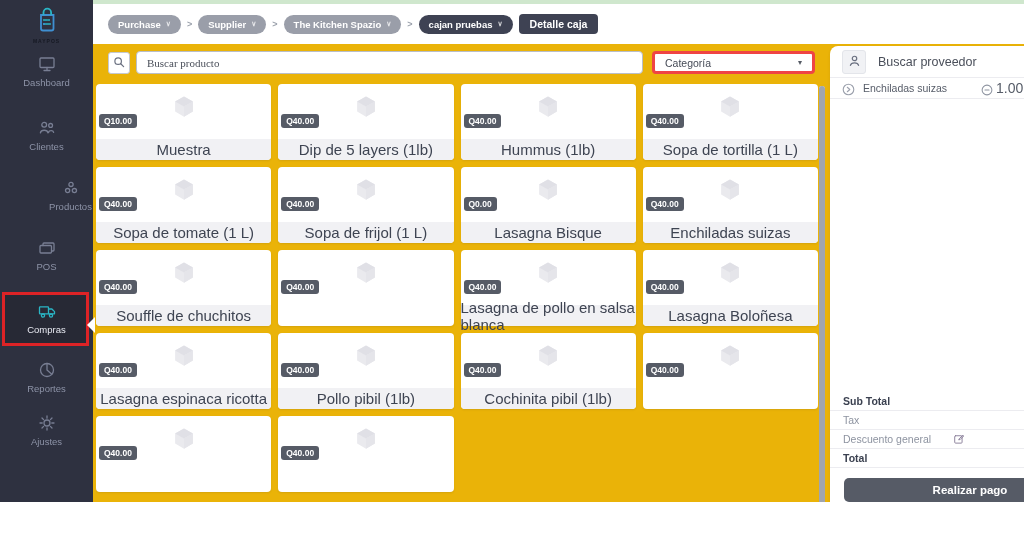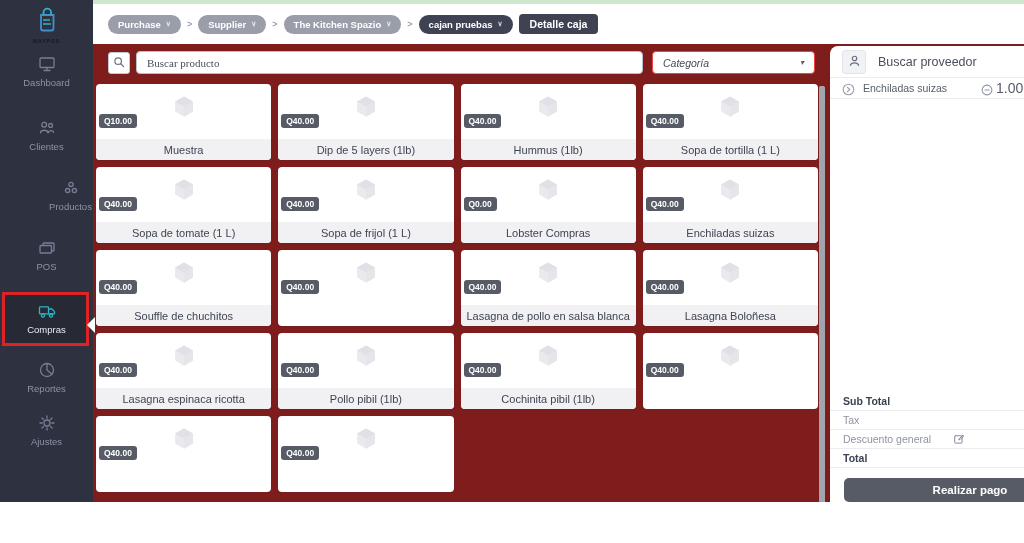--- a/index.html
+++ b/index.html
@@ -1,18 +1,18 @@
 <!DOCTYPE html>
 <html><head>
 <meta charset="utf-8">
 <style>
   * { margin:0; padding:0; box-sizing:border-box; }
   html,body { width:1024px; height:543px; }
   body { font-family:"Liberation Sans", sans-serif; overflow:hidden; }
-  .screen { position:relative; width:1024px; height:502px; background:#7f1d1d; overflow:hidden; }
+  .screen { position:relative; width:1024px; height:502px; background:#eab308; overflow:hidden; }
 
   
   .top-strip { position:absolute; left:0; top:0; width:1024px; height:4px; background:#cfe7cd; z-index:1; }
 
   
   .header-bar { position:absolute; left:93px; top:4px; width:931px; height:40px; background:#ffffff; display:flex; align-items:center; padding-left:15px; gap:6px; z-index:2; }
   .crumb-pill { display:inline-flex; align-items:center; gap:5px; background:#9a9ea9; color:#fff; font-size:9.5px; font-weight:bold; padding:4px 10px; border-radius:11px; cursor:pointer; white-space:nowrap; }
   .crumb-pill .caret { font-size:7px; opacity:.75; }
   .crumb-pill.dark { background:#3e4253; }
   .crumb-sep { color:#9aa0ab; font-size:9px; font-weight:bold; }
@@ -28,29 +28,29 @@
   .nav-item.active .nico { color:#2ab5c5; }
   .nico svg { width:100%; height:100%; fill:none; stroke:currentColor; stroke-width:1.3; stroke-linecap:round; stroke-linejoin:round; }
   .sidebar .active-wrap { position:absolute; left:2px; top:292px; width:87px; height:54px; background:#272935; border:3px solid #dd2326; }
   .notch { position:absolute; left:87px; top:317px; width:0; height:0; border-top:8px solid transparent; border-bottom:8px solid transparent; border-right:8px solid #ffffff; z-index:12; }
 
   
   .search-icon-box { position:absolute; left:108px; top:52px; width:22px; height:22px; background:#fff; border:1px solid #c4c8d0; border-radius:3px; display:flex; align-items:center; justify-content:center; z-index:3; cursor:pointer; }
   .search-icon-box svg { width:12px; height:12px; fill:none; stroke:#6a7080; stroke-width:1.4; stroke-linecap:round; }
   .product-search { position:absolute; left:136px; top:51px; width:507px; height:23px; background:#fff; border:1px solid #b9bec8; border-radius:4px; padding:0 10px; font-size:11px; color:#454a56; z-index:3; font-family:Liberation Serif, serif; outline:none; }
   .product-search::placeholder { color:#4a4f5a; opacity:1; }
-  .category-select { position:absolute; left:652px; top:51px; width:163px; height:23px; background:#fff; border:1px solid #ef4444; border-radius:4px; display:flex; align-items:center; justify-content:space-between; padding:0 10px; font-size:10.5px; color:#454a56; z-index:3; cursor:pointer;font-style:italic; }
+  .category-select { position:absolute; left:652px; top:51px; width:163px; height:23px; background:#fff; border:3px solid #ef4444; border-radius:4px; display:flex; align-items:center; justify-content:space-between; padding:0 10px; font-size:10.5px; color:#454a56; z-index:3; cursor:pointer; }
   .category-select .dd-caret { font-size:8px; color:#555a64; }
 
   
   .grid { position:absolute; left:96px; top:84px; width:722px; height:449px; overflow:hidden; display:grid; grid-template-columns:repeat(4,1fr); grid-auto-rows:76px; gap:7px; z-index:2; }
   .card { position:relative; background:#fff; border-radius:4px; box-shadow:0 1px 2px rgba(40,44,63,.10); cursor:pointer; }
   .cube { position:absolute; left:50%; top:9px; transform:translateX(-50%); width:27px; height:27px; }
   .price-badge { position:absolute; left:3px; top:30px; background:#565b66; color:#fff; font-size:8.5px; font-weight:bold; padding:2px 5px; border-radius:3px; line-height:1.2; }
-  .card-footer { position:absolute; left:0; right:0; bottom:0; height:21px; background:#f1f1f4; border-radius:0 0 4px 4px; display:flex; align-items:center; justify-content:center; font-size:11px; color:#3e4452; }
+  .card-footer { position:absolute; left:0; right:0; bottom:0; height:21px; background:#f1f1f4; border-radius:0 0 4px 4px; display:flex; align-items:center; justify-content:center; font-size:15px; color:#3e4452; }
 
   
   .vscroll { position:absolute; left:819px; top:86px; width:6px; height:445px; background:#e7e9ee; border-radius:3px; z-index:3; }
   .vscroll .thumb { position:absolute; left:0; top:0; width:6px; height:432px; background:#a0a5ae; border-radius:3px; cursor:grab; }
 
   
   .right-panel { position:absolute; left:830px; top:46px; width:280px; height:489px; background:#fff; border-radius:8px 0 0 8px; box-shadow:0 1px 3px rgba(40,44,63,.10); z-index:4; }
   .supplier-search { position:relative; height:32px; display:flex; align-items:center; gap:12px; padding:0 12px; border-bottom:1px solid #ececf0; }
   .person-box { width:24px; height:24px; background:#f1f2f5; border:1px solid #e3e5ea; border-radius:3px; display:flex; align-items:center; justify-content:center; flex:0 0 auto; }
   .person-box svg { width:13px; height:13px; fill:none; stroke:#6a7080; stroke-width:1.3; stroke-linecap:round; }
@@ -192,21 +192,21 @@
 
   <div class="card">
     <span class="cube">
       <svg viewBox="0 0 28 28" width="27" height="27">
         <path d="M14 3.5l9.2 5.2v10.6L14 24.5l-9.2-5.2V8.7z" fill="#eaeaee"></path>
         <path d="M14 3.5l9.2 5.2L14 13.9 4.8 8.7z" fill="#e0e0e6"></path>
         <path d="M14 13.9v10.6l9.2-5.2V8.7z" fill="#e5e5ea"></path>
       </svg>
     </span>
     <span class="price-badge">Q0.00</span>
-    <div class="card-footer">Lobster Compras</div>
+    <div class="card-footer">Lasagna Bisque</div>
   </div>
 
   <div class="card">
     <span class="cube">
       <svg viewBox="0 0 28 28" width="27" height="27">
         <path d="M14 3.5l9.2 5.2v10.6L14 24.5l-9.2-5.2V8.7z" fill="#eaeaee"></path>
         <path d="M14 3.5l9.2 5.2L14 13.9 4.8 8.7z" fill="#e0e0e6"></path>
         <path d="M14 13.9v10.6l9.2-5.2V8.7z" fill="#e5e5ea"></path>
       </svg>
     </span>

